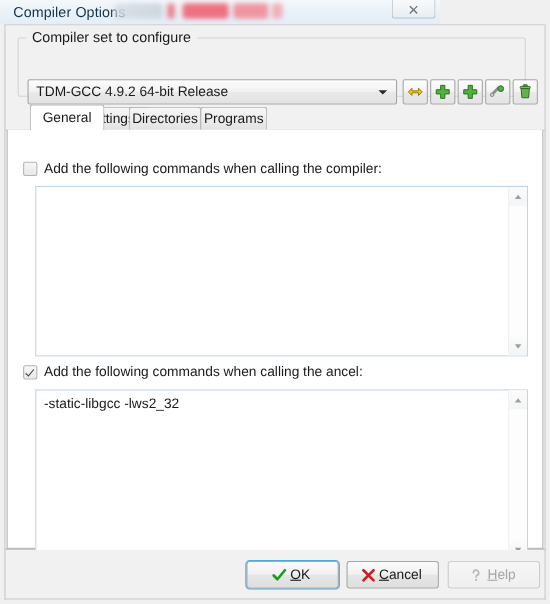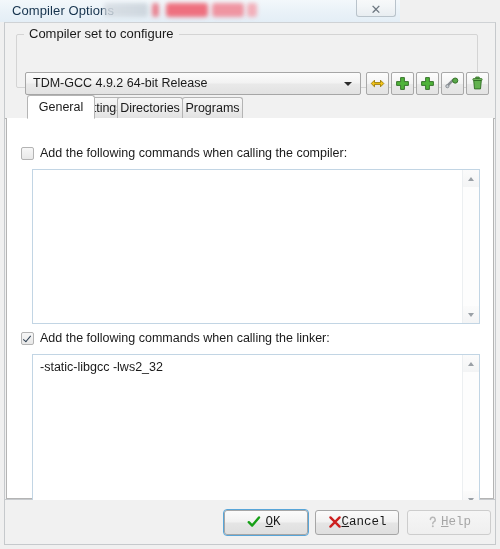--- a/index.html
+++ b/index.html
@@ -333,21 +333,20 @@
     height: 25px;
     border: 1px solid #a6a6a6;
     border-radius: 3px;
     background: linear-gradient(to bottom, #fbfbfb 0%, #f1f1f1 48%, #e5e5e5 52%, #dfdfdf 100%);
     box-sizing: border-box;
     font-size: 12.5px;
     color: #1a1a1a;
     text-align: center;
     line-height: 23px;
     white-space: nowrap;
-    font-family: Liberation Mono, monospace;
   }
   .btn-ok     { left: 219px; width: 84px; }
   .btn-cancel { left: 310px; width: 84px; }
   .btn-help   { left: 402px; width: 84px; color: #a6a6a6; border-color: #cdcdcd;
                 background: linear-gradient(to bottom, #f6f6f6, #efefef); }
   .btn-focus-ring {
     position: absolute;
     left: -2px; top: -2px;
     right: -2px; bottom: -2px;
     border: 1px solid #58a5d8;
@@ -459,21 +458,21 @@
               <div class="tri-up"></div>
             </div>
           <div class="sb-arrow sb-down">
               <div class="tri-down"></div>
             </div>
         </div>
       </div>
 
       <div class="checkrow cb-linker">
         <div class="checkbox checked"></div>
-        <div class="check-label">Add the following commands when calling the linker:</div>
+        <div class="check-label">Add the following commands when calling the ancel:</div>
       </div>
 
       <div class="textarea ta-linker">
         <div class="ta-text">-static-libgcc -lws2_32</div>
         <div class="vscroll">
           <div class="sb-arrow sb-up">
               <div class="tri-up"></div>
             </div>
           <div class="sb-arrow sb-down">
               <div class="tri-down"></div>

